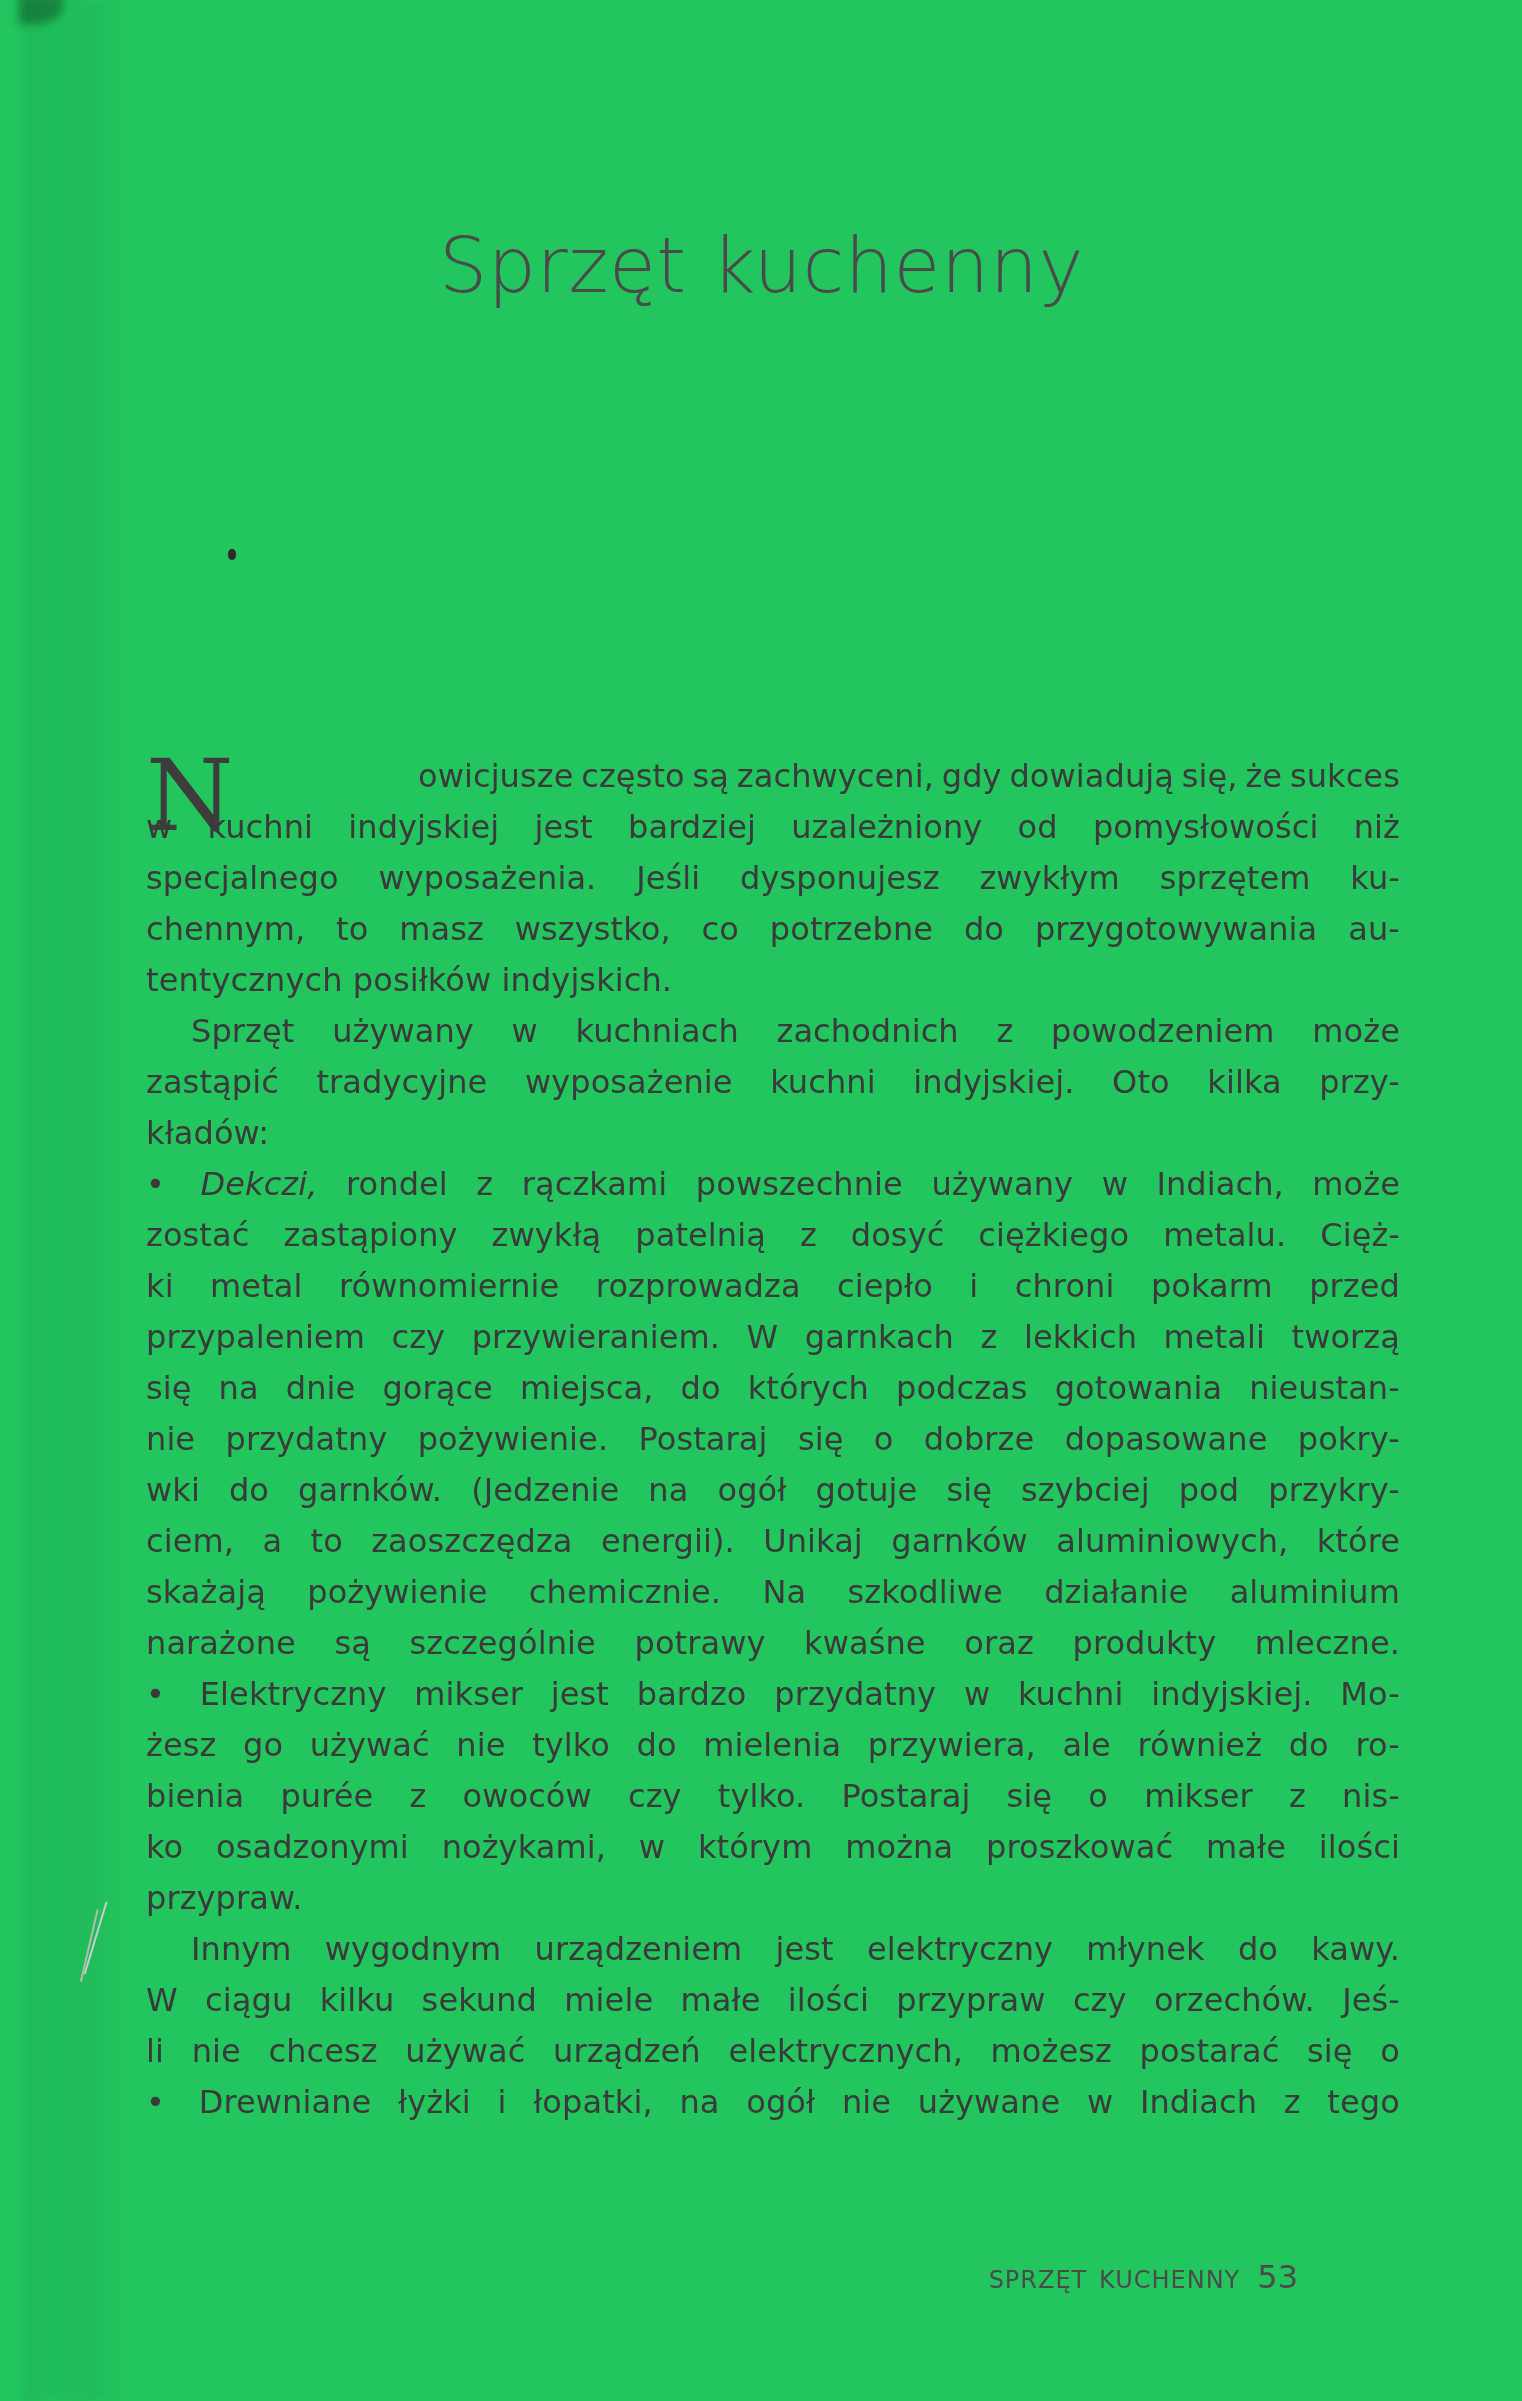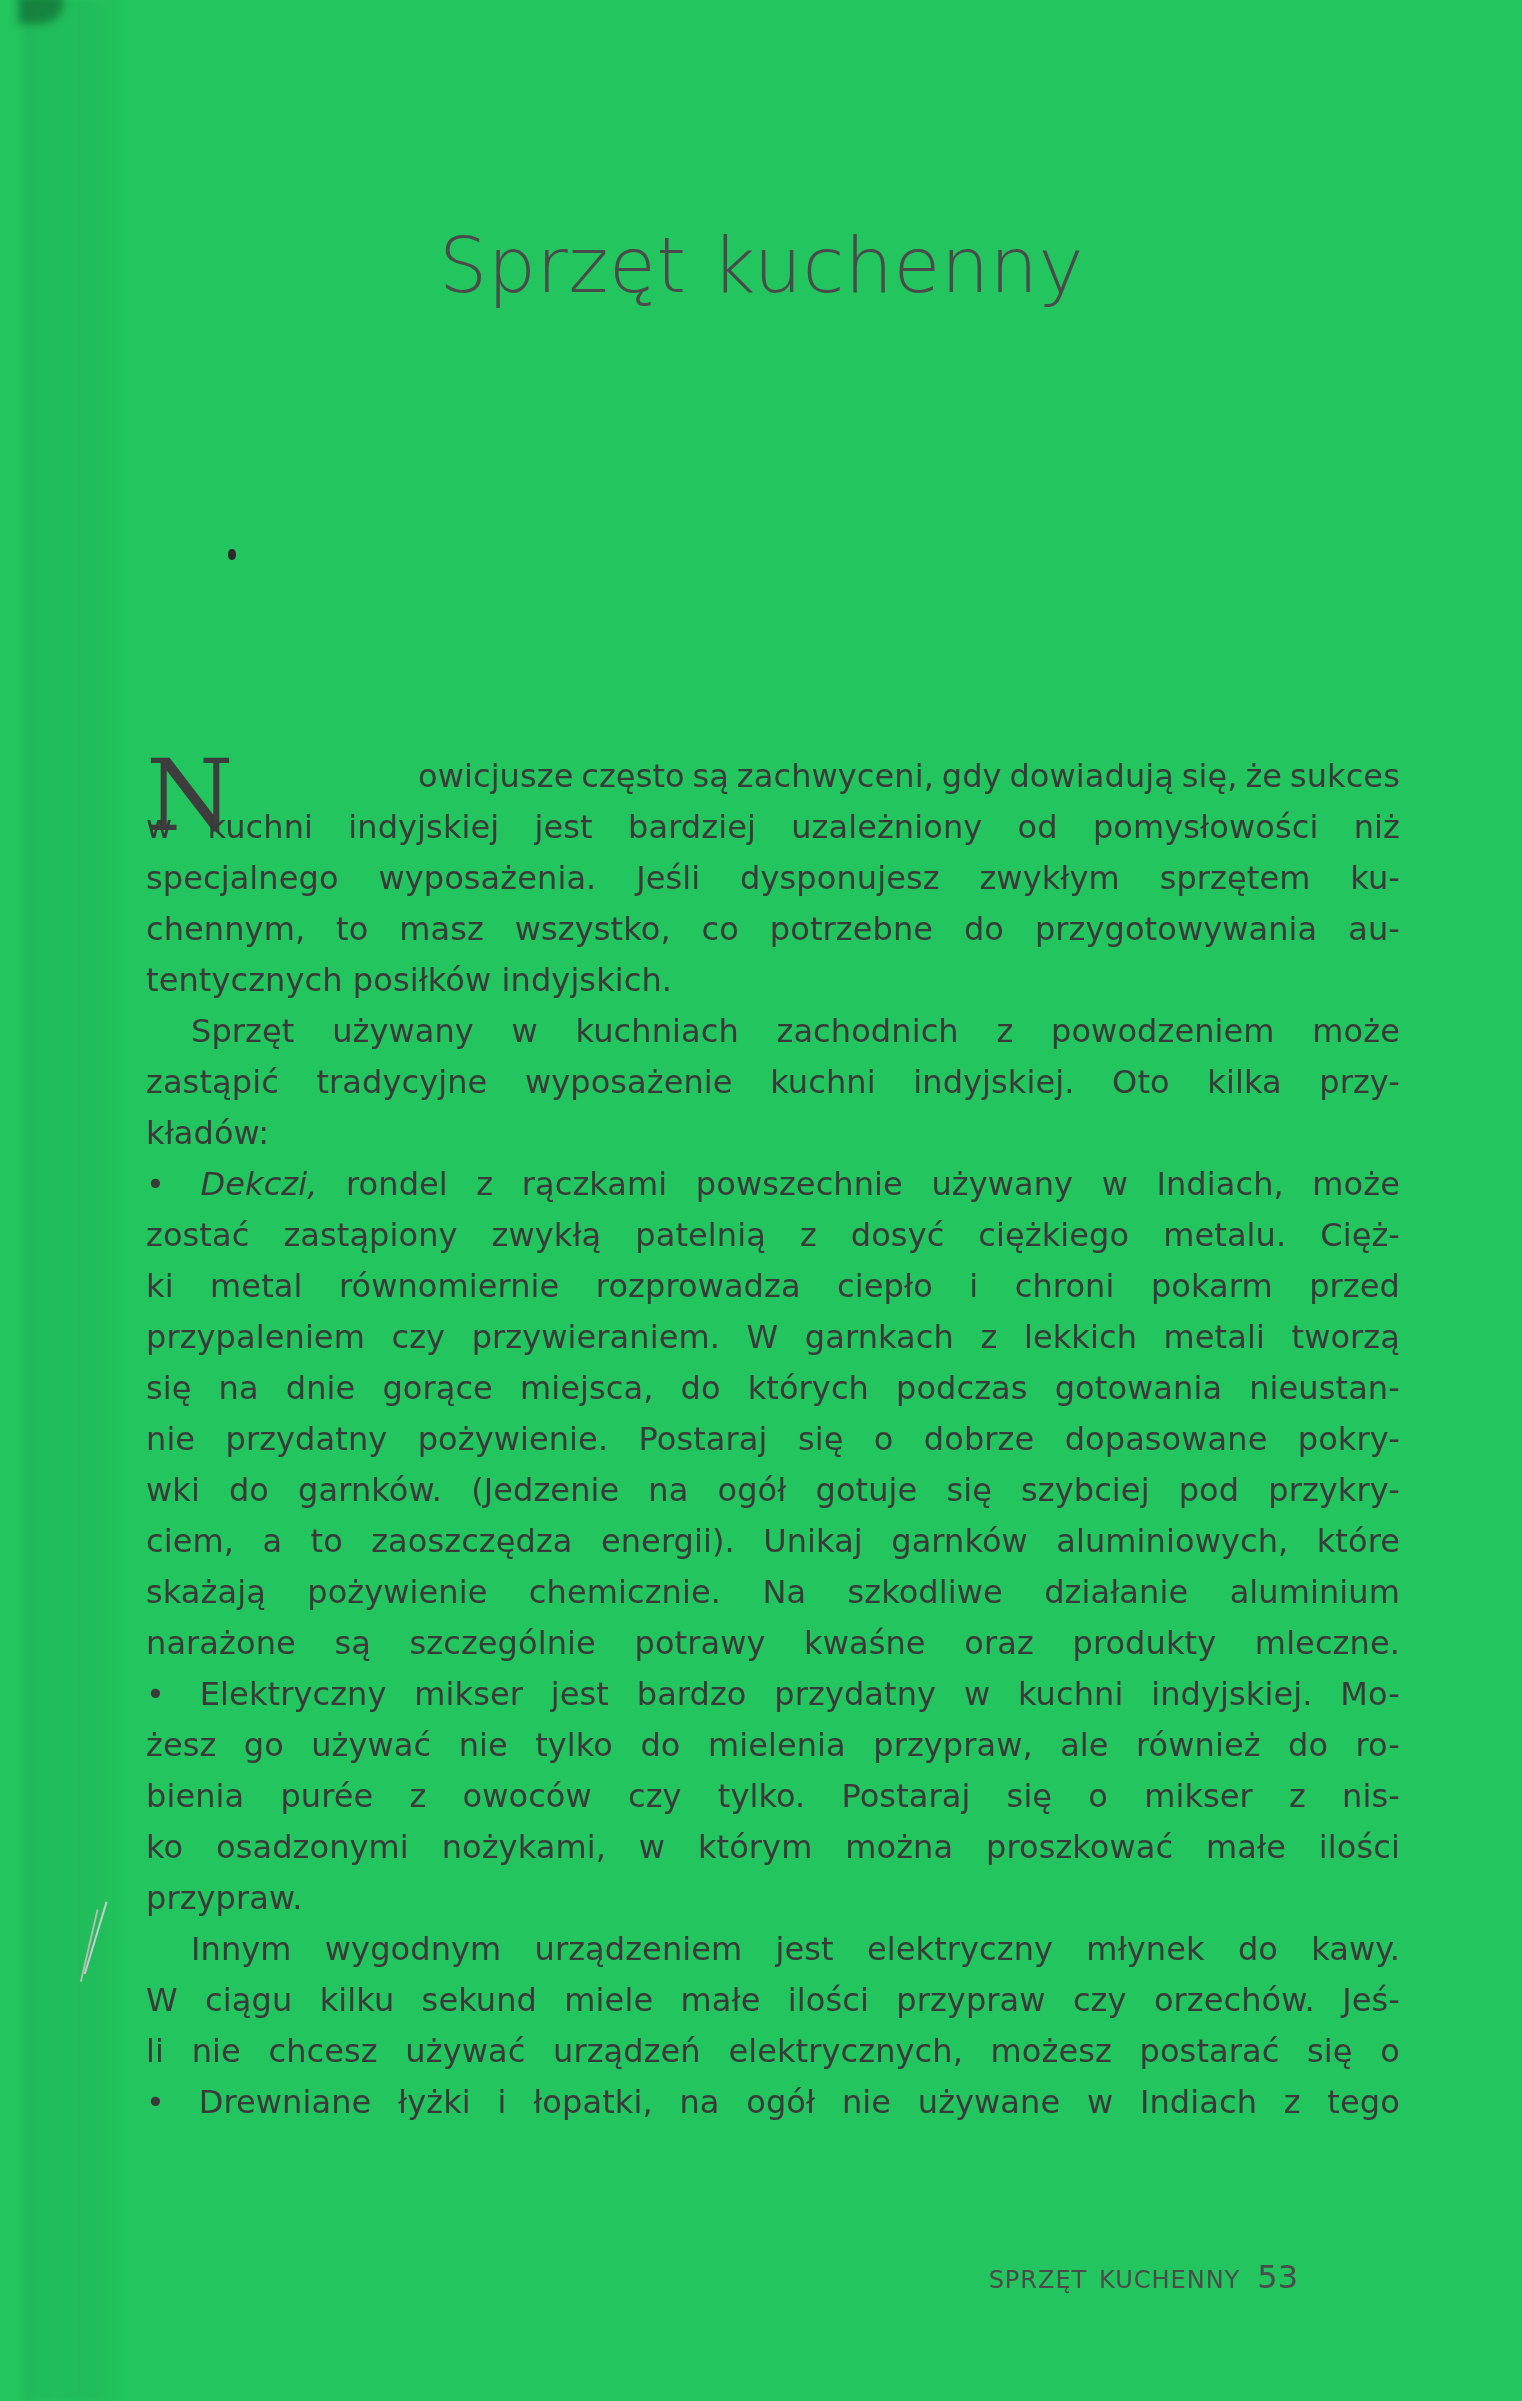--- a/index.html
+++ b/index.html
@@ -413,21 +413,21 @@
         </div>
         <div class="tline">
           <div class="row">
             <span>żesz</span>
             <span>go</span>
             <span>używać</span>
             <span>nie</span>
             <span>tylko</span>
             <span>do</span>
             <span>mielenia</span>
-            <span>przypraw,</span>
+            <span>przywiera,</span>
             <span>ale</span>
             <span>również</span>
             <span>do</span>
             <span>ro-</span>
           </div>
         </div>
         <div class="tline">
           <div class="row">
             <span>bienia</span>
             <span>purée</span>

